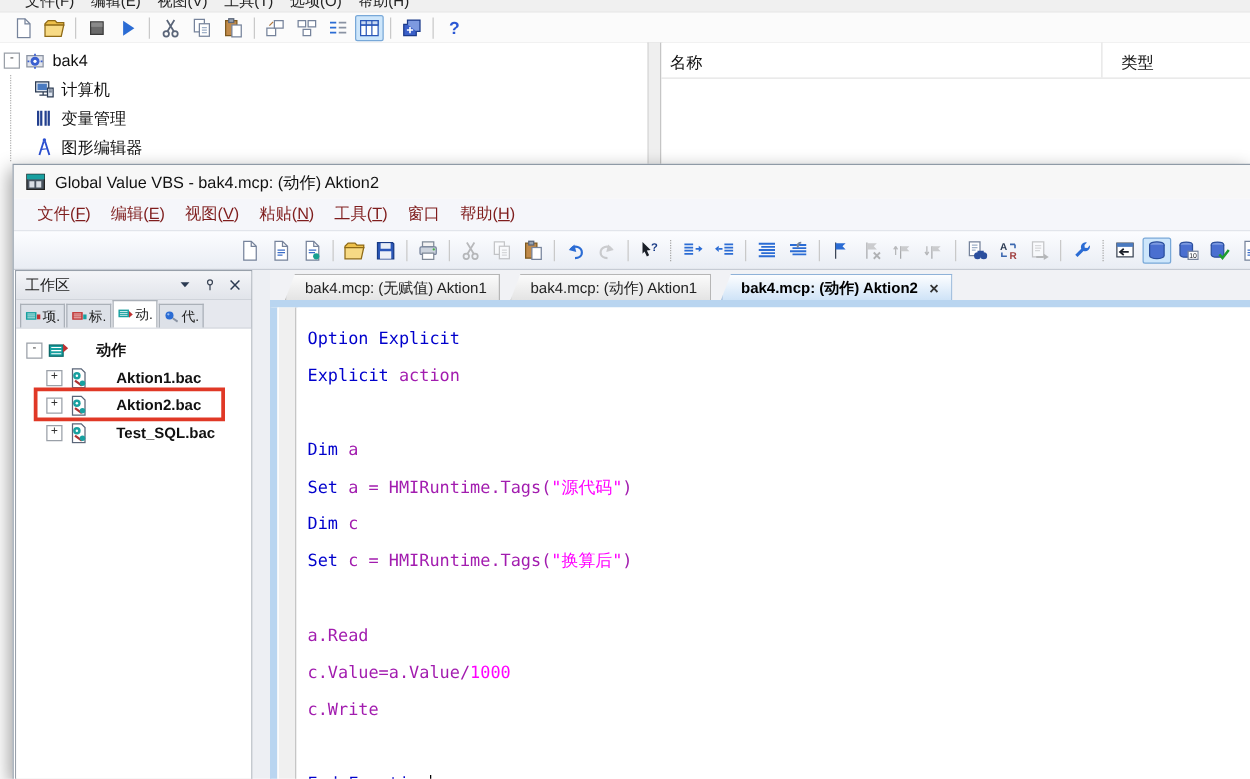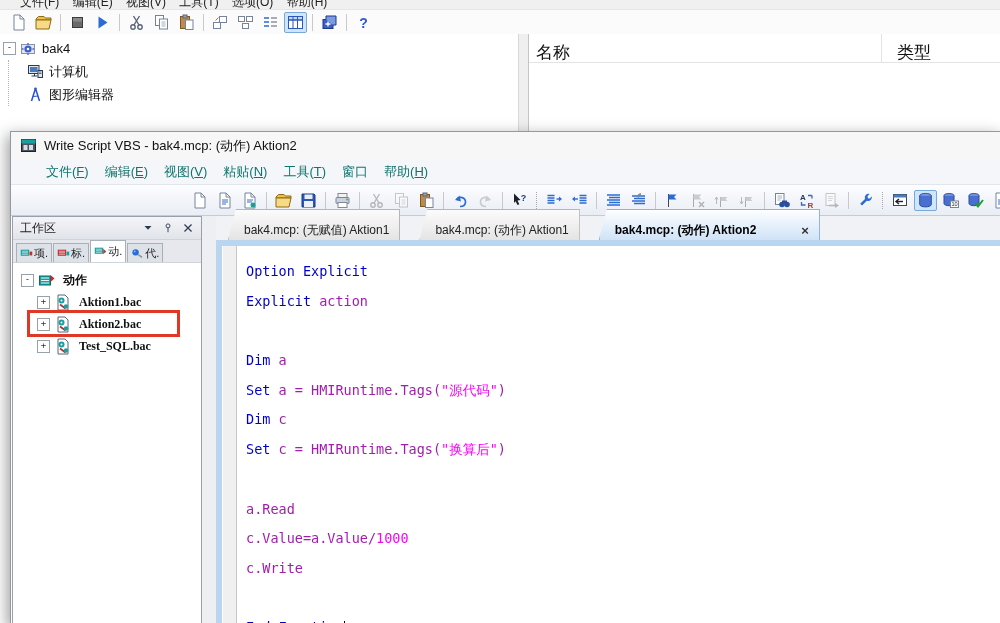--- a/index.html
+++ b/index.html
@@ -19,61 +19,61 @@
   .tb-sep{width:1px;height:17px;background:#c9c9c9;margin:0 4px;flex:0 0 auto;}
   .tb-sep.dots{background:transparent;border-left:1px dotted #a8a8a8;}
   #bg-tree{left:0;top:34px;width:518px;height:589px;background:#fff;font-size:13px;color:#111;padding-top:3px;box-sizing:border-box;}
   .bgrow{display:flex;align-items:center;height:23px;}
   .bgrow .lbl{margin-left:5px;}
   .exp{width:11px;height:11px;border:1px solid #9aa0a8;background:#fff;font:9px/9px "DejaVu Sans Mono",monospace;
        text-align:center;color:#333;margin:0 4px 0 3px;flex:0 0 auto;}
   .bg-children{margin-left:8px;border-left:1px dotted #b5b5b5;padding-left:18px;}
   #bg-splitter{left:518px;top:34px;width:10px;height:589px;background:#efefef;border-left:1px solid #d8d8d8;border-right:1px solid #bdbdbd;}
   #bg-list{left:528px;top:34px;right:0;height:589px;background:#fff;border-left:1px solid #c5c5c5;}
-  #bg-list .hdr{position:relative;height:28px;border-bottom:1px solid #e3e3e3;font-size:17px;color:#111;text-align:center;}
+  #bg-list .hdr{position:relative;height:28px;border-bottom:1px solid #e3e3e3;font-size:13px;color:#111;text-align:center;}
   #bg-list .hname{position:absolute;left:7px;top:7px;}
   #bg-list .htype{position:absolute;left:368px;top:7px;}
   #bg-list .hdiv{position:absolute;left:352px;top:0;width:1px;height:28px;background:#e3e3e3;}
   
   #gs-window{left:10px;top:131px;width:992px;height:494px;background:#fff;border:1px solid #8f9aa6;
       box-shadow:-3px 4px 14px rgba(0,0,0,.38);display:flex;flex-direction:column;box-sizing:border-box;overflow:hidden;}
   .titlebar{height:27px;display:flex;align-items:center;padding-left:9px;background:#f7f7f7;font-size:13px;color:#111;flex:0 0 auto;}
   .titlebar .icn{margin-right:7px;}
-  .menubar{height:25px;display:flex;align-items:center;background:#f5f6fa;padding-left:28px;font-size:13px;color:#0f766e;flex:0 0 auto;}
+  .menubar{height:25px;display:flex;background:#f5f6fa;padding-left:12px;font-size:13px;color:#7f1d1d;flex:0 0 auto;}
   .menu-item{padding:3px 7px;margin-right:2px;white-space:nowrap;}
   .gs-toolbar{height:30px;background:linear-gradient(#fcfdff,#e9edf4);border-top:1px solid #e2e5eb;border-bottom:1px solid #c6cbd4;
       display:flex;align-items:center;padding-left:176px;flex:0 0 auto;overflow:hidden;white-space:nowrap;}
   .main{flex:1;position:relative;background:#fff;}
   
   .workspace{position:absolute;left:1px;top:0;width:190px;bottom:0;border:1px solid #98a0aa;background:#fff;
       display:flex;flex-direction:column;box-sizing:border-box;}
   .ws-header{height:22px;background:linear-gradient(#f4f5f8,#e1e4ea);display:flex;align-items:center;
       padding:0 5px 0 7px;font-size:12px;color:#222;border-bottom:1px solid #cfd3da;flex:0 0 auto;}
   .ws-hbtn{width:16px;height:16px;display:flex;align-items:center;justify-content:center;margin-left:4px;}
   .ws-hbtn svg{width:12px;height:12px;}
   .ws-spacer{flex:1;}
   .ws-tabs{height:22px;background:#e6e8ee;display:flex;align-items:flex-end;padding-left:3px;border-bottom:1px solid #cfd3da;flex:0 0 auto;}
   .ws-tab{height:18px;display:flex;align-items:center;gap:1px;padding:0 3px;font-size:11px;color:#222;
       border:1px solid #aab0b8;border-bottom:none;background:#dde1e8;margin-right:1px;}
   .ws-tab .icn svg{width:13px;height:13px;}
   .ws-tab.active{background:#fff;height:21px;}
   .ws-tree{flex:1;position:relative;padding-top:6px;font-size:12px;font-weight:bold;color:#111;background:#fff;}
   .wsrow{display:flex;align-items:center;height:22px;}
-  .wsrow .lbl{margin-left:8px;font-family:Liberation Serif, serif;}
+  .wsrow .lbl{margin-left:22px;}
   .wsrow.root{padding-left:5px;}
   .wsrow.child{padding-left:21px;}
   .hlbox{position:absolute;border:3px solid #e03826;pointer-events:none;}
   .splitterV{position:absolute;left:191px;top:0;width:14px;bottom:0;background:#edeff3;border-right:1px solid #dcdfe5;}
   
   .editor{position:absolute;left:205px;top:0;right:0;bottom:0;}
   .tabbar{position:absolute;left:0;right:0;top:0;height:24px;background:#f1f2f5;display:flex;align-items:flex-end;padding-left:12px;}
-  .etab{height:20px;display:flex;align-items:center;padding:10px 10px 0 15px;font-size:12px;color:#222;
-      background:linear-gradient(#fbfbfb,#e4e4e4);border:1px solid #b6b6b6;border-bottom:none;margin-right:19px;
+  .etab{height:20px;display:flex;align-items:center;padding:0 10px 0 15px;font-size:12px;color:#222;
+      background:linear-gradient(#fbfbfb,#e4e4e4);border:1px solid #b6b6b6;border-bottom:none;margin-right:8px;
       clip-path:polygon(8px 0,100% 0,100% 100%,0 100%);white-space:nowrap;}
-  .etab.active{background:linear-gradient(#fdfeff,#cfe3f7);font-weight:bold;border-color:#8fb2d8;color:#000;gap:36px;}
+  .etab.active{background:linear-gradient(#fdfeff,#cfe3f7);font-weight:bold;border-color:#8fb2d8;color:#000;}
   .etab-x{margin-left:9px;font-weight:bold;font-size:13px;color:#333;line-height:1;}
   .docband{position:absolute;left:0;right:0;top:24px;height:6px;background:#b9d5f0;}
   .docleft{position:absolute;left:0;top:30px;bottom:0;width:6px;background:#b9d5f0;}
   .selmargin{position:absolute;left:6px;top:30px;bottom:0;width:15px;background:#f0f0f0;
       border-left:1px solid #fff;border-right:1px solid #c6c6c6;box-sizing:border-box;}
   .codearea{position:absolute;left:22px;top:30px;right:0;bottom:0;background:#fff;
       font-family:"DejaVu Sans Mono",monospace;font-size:13.5px;padding:5px 0 0 8px;overflow:hidden;}
   .code-line{height:17.7px;line-height:17.7px;white-space:pre;margin-top:12px;}
   .c-k{color:var(--kw,#0000cc);}
   .c-s{color:var(--lit,#ff00ff);}
@@ -225,20 +225,28 @@
             <path d="M4.5 13h6M7.5 10.5V13" stroke="#2b3a52"></path>
             <rect x="11" y="7.5" width="4.5" height="7" fill="#dfe6f0" stroke="#2b3a52"></rect>
             <path d="M12 9h2.5M12 10.5h2.5" stroke="#2b3a52" stroke-width="0.7"></path>
           </svg>
         </span>
         <span class="lbl">计算机</span>
       </div>
       <div class="bgrow">
         <span class="icn">
           <svg viewBox="0 0 17 17">
+            <path d="M3.5 2.5v12M6 2.5v12M9.5 2.5v12M12 2.5v12" stroke="#23408f" stroke-width="1.8"></path>
+          </svg>
+        </span>
+        <span class="lbl">变量管理</span>
+      </div>
+      <div class="bgrow">
+        <span class="icn">
+          <svg viewBox="0 0 17 17">
             <circle cx="8.5" cy="3" r="1.4" fill="#2b4fd0"></circle>
             <path d="M8 4L4.5 15M9 4l3.5 11" stroke="#2b4fd0" stroke-width="1.5" fill="none"></path>
             <path d="M6 10.5l5-.5" stroke="#2b4fd0" stroke-width="1"></path>
           </svg>
         </span>
         <span class="lbl">图形编辑器</span>
       </div>
     </div>
   </div>
 <div id="bg-splitter" class="abs"></div>
@@ -253,21 +261,21 @@
 <div id="gs-window" class="abs">
   <div class="titlebar">
     <span class="icn">
         <svg viewBox="0 0 17 17">
           <rect x="1.5" y="2.5" width="14" height="12" fill="#4a5460" stroke="#222"></rect>
           <rect x="1.5" y="2.5" width="14" height="4" fill="#18a0a0"></rect>
           <rect x="3.5" y="8" width="4" height="5" fill="#d8dde4"></rect>
           <rect x="9" y="8" width="4" height="5" fill="#d8dde4"></rect>
         </svg>
       </span>
-    <span>Write Script VBS - bak4.mcp: (动作) Aktion2</span>
+    <span>Global Value VBS - bak4.mcp: (动作) Aktion2</span>
   </div>
   <div class="menubar" id="gs-menubar">
       <span class="menu-item">文件(<u>F</u>)</span>
       <span class="menu-item">编辑(<u>E</u>)</span>
       <span class="menu-item">视图(<u>V</u>)</span>
       <span class="menu-item">粘贴(<u>N</u>)</span>
       <span class="menu-item">工具(<u>T</u>)</span>
       <span class="menu-item">窗口</span>
       <span class="menu-item">帮助(<u>H</u>)</span>
     </div>

